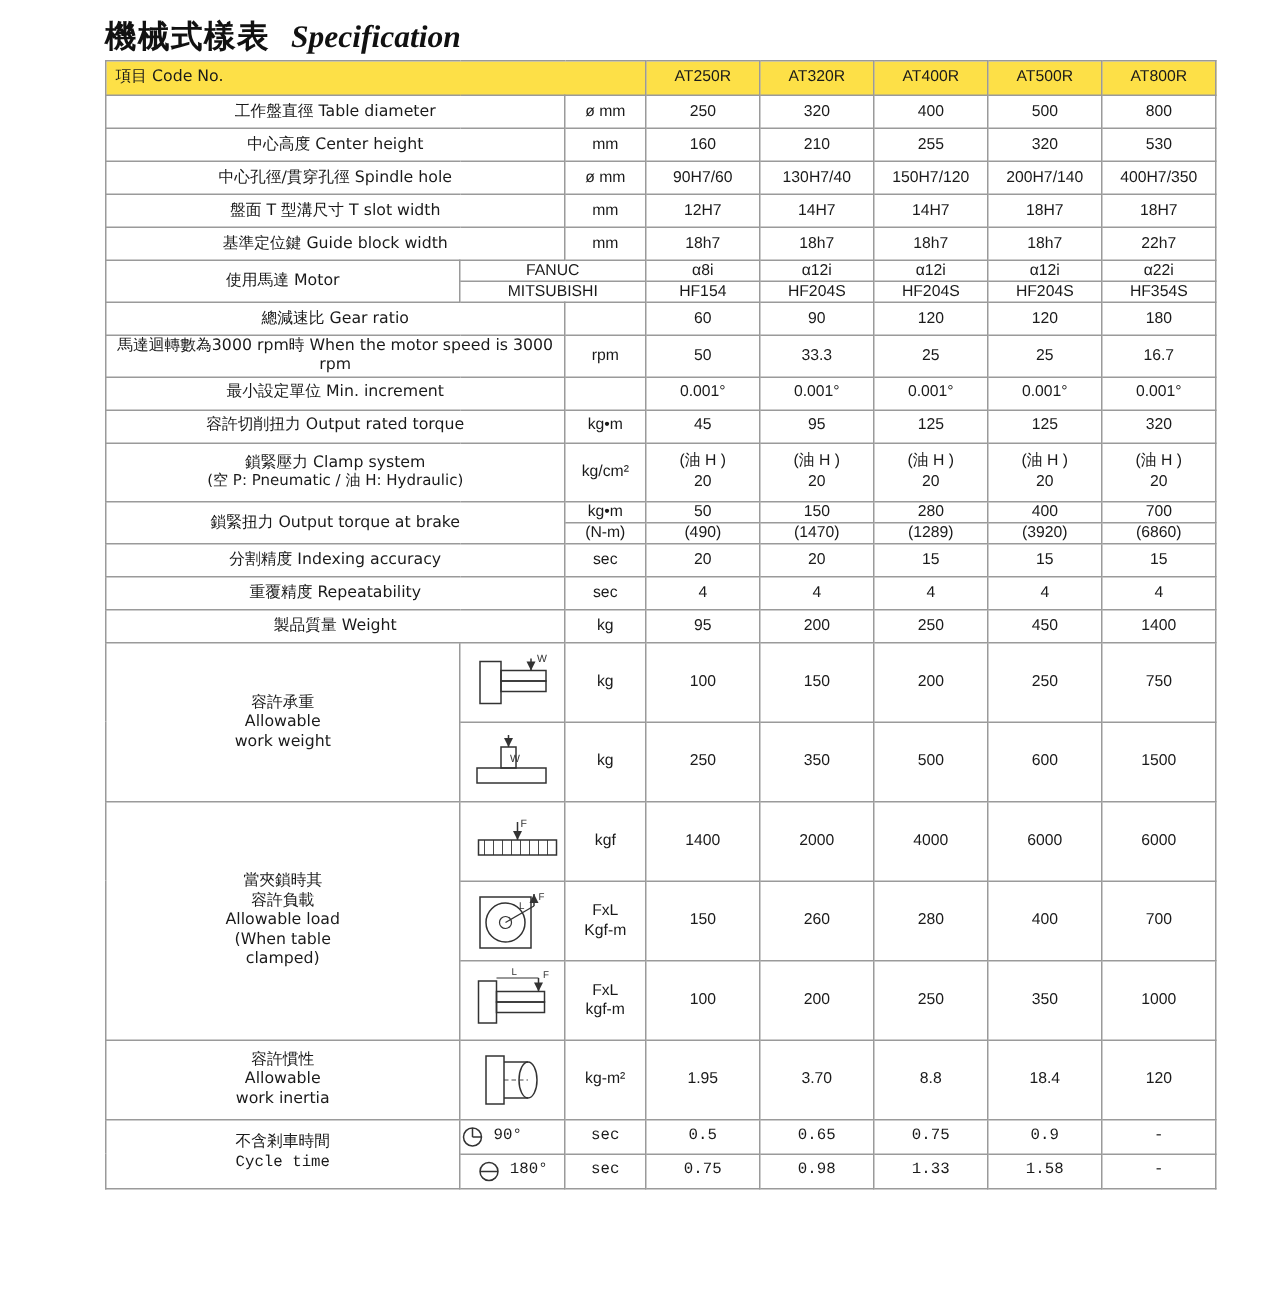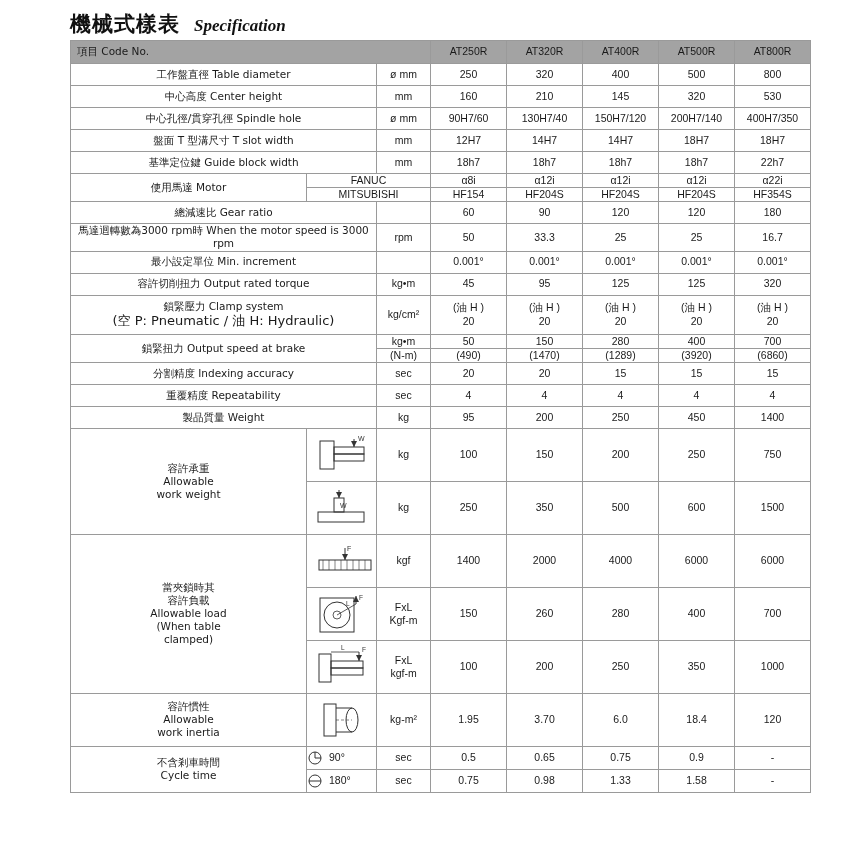--- a/index.html
+++ b/index.html
@@ -32,42 +32,42 @@
     font-family: "DejaVu Sans", sans-serif;
     font-size: 21px;
     font-weight: bold;
     letter-spacing: 1px;
     color: #111;
   }
   .title-en {
     font-family: "Liberation Serif", serif;
     font-style: italic;
     font-weight: bold;
-    font-size: 17px;
+    font-size: 21px;
     margin-left: 14px;
     color: #111;
   }
   table.spec {
     border-collapse: collapse;
     margin-left: 70px;
     width: 740px;
     table-layout: fixed;
     font-size: 10.5px;
   }
   table.spec td, table.spec th {
     border: 1px solid #9a9a9a;
     padding: 0;
     text-align: center;
     vertical-align: middle;
     font-weight: normal;
     font-size: 10.5px;
     line-height: 1.25;
   }
   .hdr td {
-    background: #a3a3a3;
+    background: #fde047;
     height: 22px;
     font-size: 11px;
   }
   .hdr td.lbl {
     text-align: left;
     padding-left: 6px;
   }
   td.lbl {
     text-align: left;
     padding-left: 6px;
@@ -83,37 +83,37 @@
     font-size: 9.5px;
   }
   td.val {
     width: 78px;
     font-size: 10.5px;
   }
   .cn {
     font-family: "DejaVu Sans", sans-serif;
   }
   .small {
-    font-size: 13px;
+    font-size: 10px;
   }
   .two-line {
     line-height: 1.15;
   }
   .imgcell {
     padding: 2px 0;
     height: 52px;
   }
   .labelblock {
     text-align: left;
     padding-left: 8px;
     line-height: 1.3;
     font-size: 10.5px;
   }
   svg { display: block; margin: 0 auto; }
-  .cyc-row td { height: 22px; }
+  .cyc-row td { height: 22px; font-family: Liberation Mono, monospace; }
   .unit-sub { font-size: 9px; }
 </style>
 </head>
 <body>
 
 <div class="page">
 
   <div class="title-row">
     <span class="title-cn">機械式樣表</span>
     <span class="title-en">Specification</span>
@@ -149,21 +149,21 @@
       <td class="val">400</td>
       <td class="val">500</td>
       <td class="val">800</td>
     </tr>
 
     <tr>
       <td class="lbl cn" colspan="2">中心高度 Center height</td>
       <td class="unit">mm</td>
       <td class="val">160</td>
       <td class="val">210</td>
-      <td class="val">145</td>
+      <td class="val">255</td>
       <td class="val">320</td>
       <td class="val">530</td>
     </tr>
 
     <tr>
       <td class="lbl cn" colspan="2">中心孔徑/貫穿孔徑 Spindle hole</td>
       <td class="unit">ø mm</td>
       <td class="val">90H7/60</td>
       <td class="val">130H7/40</td>
       <td class="val">150H7/120</td>
@@ -262,21 +262,21 @@
 20</td>
       <td class="val two-line" style="white-space:pre-line">(油 H )
 20</td>
       <td class="val two-line" style="white-space:pre-line">(油 H )
 20</td>
       <td class="val two-line" style="white-space:pre-line">(油 H )
 20</td>
     </tr>
 
     <tr>
-      <td class="lbl cn" colspan="2" rowspan="2">鎖緊扭力 Output speed at brake</td>
+      <td class="lbl cn" colspan="2" rowspan="2">鎖緊扭力 Output torque at brake</td>
       <td class="unit">kg•m</td>
       <td class="val">50</td>
       <td class="val">150</td>
       <td class="val">280</td>
       <td class="val">400</td>
       <td class="val">700</td>
     </tr>
     <tr>
       <td class="unit">(N-m)</td>
       <td class="val">(490)</td>
@@ -436,21 +436,21 @@
           <rect x="14" y="10" width="12" height="32" fill="none" stroke="#333" stroke-width="1"></rect>
           <line x1="26" y1="14" x2="42" y2="14" stroke="#333" stroke-width="1"></line>
           <line x1="26" y1="38" x2="42" y2="38" stroke="#333" stroke-width="1"></line>
           <ellipse cx="42" cy="26" rx="6" ry="12" fill="none" stroke="#333" stroke-width="1"></ellipse>
           <line x1="26" y1="26" x2="42" y2="26" stroke="#333" stroke-width="0.6" stroke-dasharray="3,2"></line>
         </svg>
       </td>
       <td class="unit">kg-m²</td>
       <td class="val">1.95</td>
       <td class="val">3.70</td>
-      <td class="val">6.0</td>
+      <td class="val">8.8</td>
       <td class="val">18.4</td>
       <td class="val">120</td>
     </tr>
 
     <tr class="cyc-row">
       <td class="labelblock cn" rowspan="2" style="white-space:pre-line">不含剎車時間
 Cycle time</td>
       <td>
         <div style="display:flex;align-items:center;gap:6px;">
           <span>
@@ -465,21 +465,21 @@
       </td>
       <td class="unit">sec</td>
       <td class="val">0.5</td>
       <td class="val">0.65</td>
       <td class="val">0.75</td>
       <td class="val">0.9</td>
       <td class="val">-</td>
     </tr>
     <tr class="cyc-row">
       <td>
-        <div style="display:flex;align-items:center;justify-content:flex-start;gap:6px;">
+        <div style="display:flex;align-items:center;justify-content:center;gap:6px;">
           <span>
             <svg width="16" height="16" viewBox="0 0 16 16">
               <circle cx="8" cy="8" r="6" fill="none" stroke="#333" stroke-width="1"></circle>
               <line x1="2" y1="8" x2="14" y2="8" stroke="#333" stroke-width="1"></line>
             </svg>
           </span>
           <span>180°</span>
         </div>
       </td>
       <td class="unit">sec</td>

